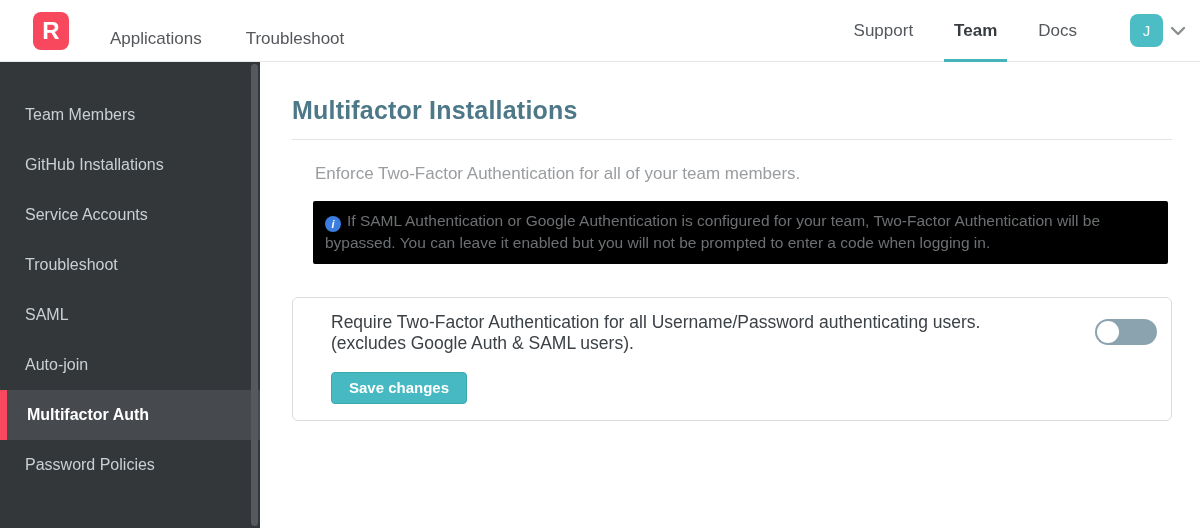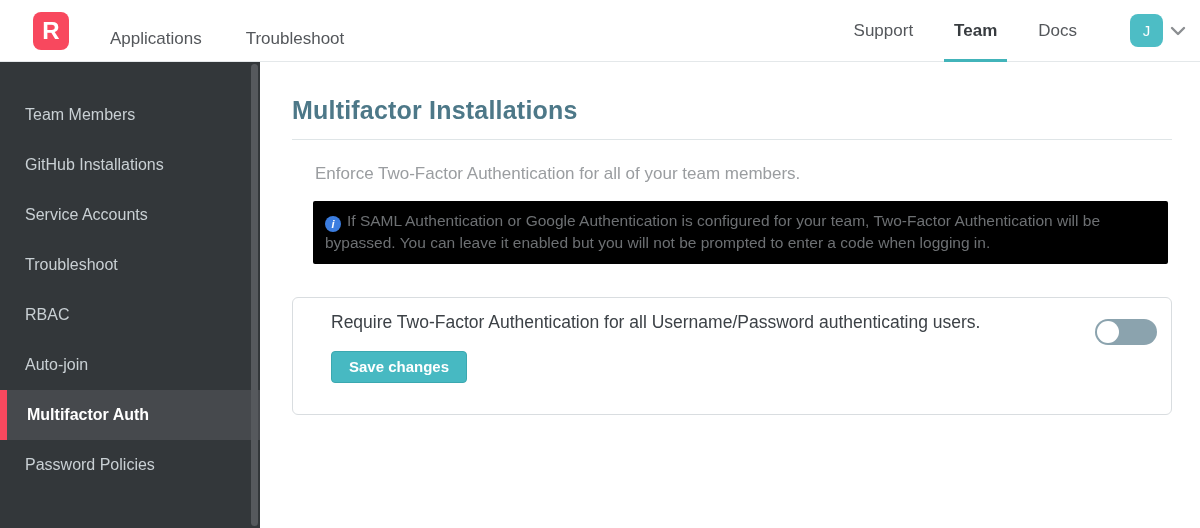--- a/index.html
+++ b/index.html
@@ -223,41 +223,42 @@
   </div>
 </div>
 
 <div class="page-body">
 
   <div class="sidebar">
     <div class="sidebar-item">Team Members</div>
     <div class="sidebar-item">GitHub Installations</div>
     <div class="sidebar-item">Service Accounts</div>
     <div class="sidebar-item">Troubleshoot</div>
-    <div class="sidebar-item">RBAC</div>
+    <div class="sidebar-item">SAML</div>
     <div class="sidebar-item">Auto-join</div>
     <div class="sidebar-item active">Multifactor Auth</div>
     <div class="sidebar-item">Password Policies</div>
     <div class="sidebar-scrollbar"></div>
   </div>
 
   <div class="main">
     <div class="content">
       <h1 class="page-title">Multifactor Installations</h1>
       <hr class="title-divider">
 
       <p class="description">Enforce Two-Factor Authentication for all of your team members.</p>
 
       <div class="info-box">
         <span class="info-icon">i</span><span>If SAML Authentication or Google Authentication is configured for your team, Two-Factor Authentication will be bypassed. You can leave it enabled but you will not be prompted to enter a code when logging in.</span>
       </div>
 
       <div class="setting-card">
         <div class="setting-text">
           <div class="setting-line">Require Two-Factor Authentication for all Username/Password authenticating users.</div>
+          <div class="setting-line">(excludes Google Auth &amp; SAML users).</div>
           <button class="save-button">Save changes</button>
         </div>
         <div class="toggle">
           <div class="toggle-knob"></div>
         </div>
       </div>
     </div>
   </div>
 
 </div>

